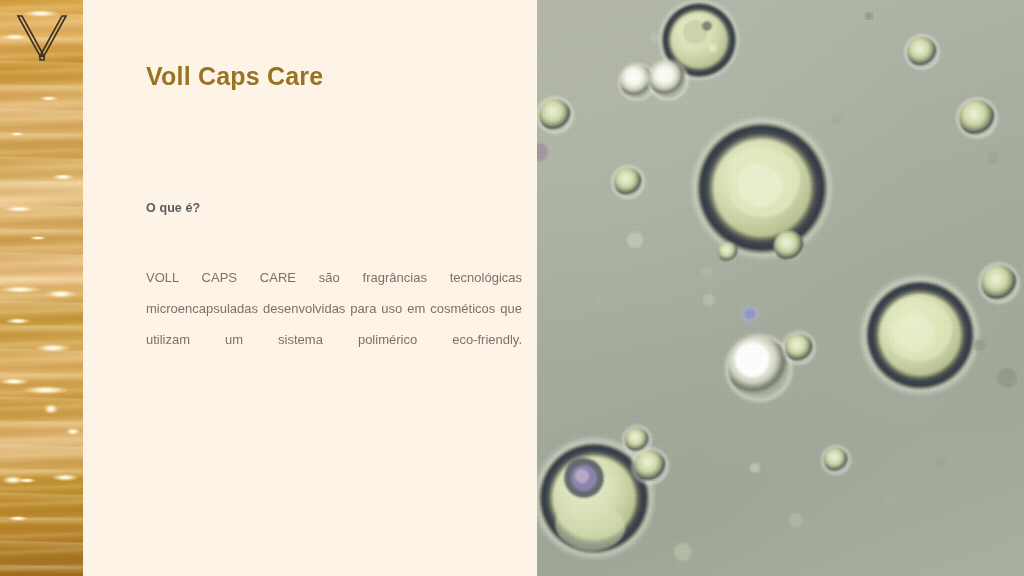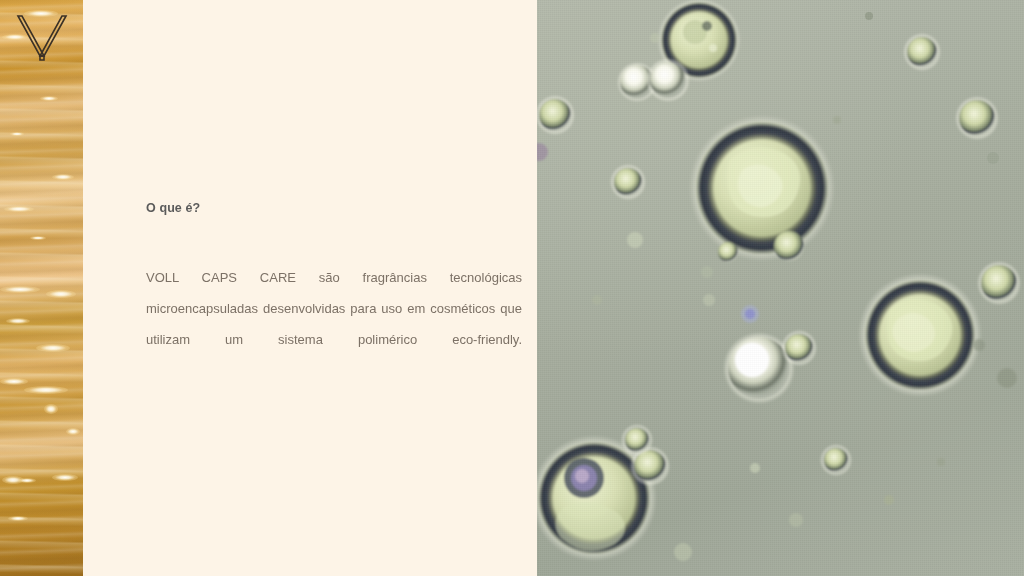--- a/index.html
+++ b/index.html
@@ -198,20 +198,21 @@
     <svg width="60" height="56" viewBox="0 0 60 56" style="position:absolute; left:14px; top:12px;">
       <g fill="none" stroke="#3b3126" stroke-width="1.6" stroke-linejoin="miter">
         <path d="M4,4 L26,44 L30,44 L8,4 Z"></path>
         <path d="M52,4 L30,44 L26,44 L48,4 Z"></path>
         <path d="M26,44 L30,44 L30,48 L26,48 Z"></path>
       </g>
     </svg>
   </div>
 
   <div class="content">
+    <div class="title">Voll Caps Care</div>
 
     <div class="subhead">O que é?</div>
 
     <div class="paragraph">VOLL CAPS CARE são fragrâncias tecnológicas microencapsuladas desenvolvidas para uso em cosméticos que utilizam um sistema polimérico eco-friendly.</div>
   </div>
 
   <div class="photo">
     <div class="noise"></div>
 
     <svg class="caps" width="487" height="576" viewBox="0 0 487 576">

